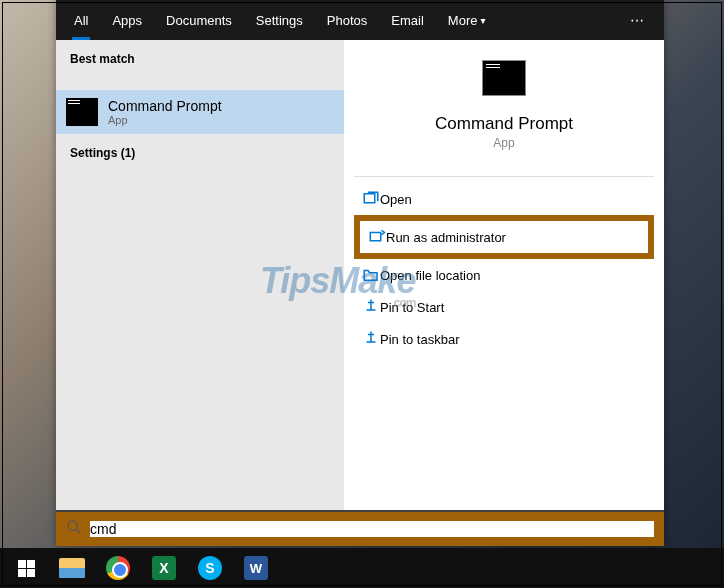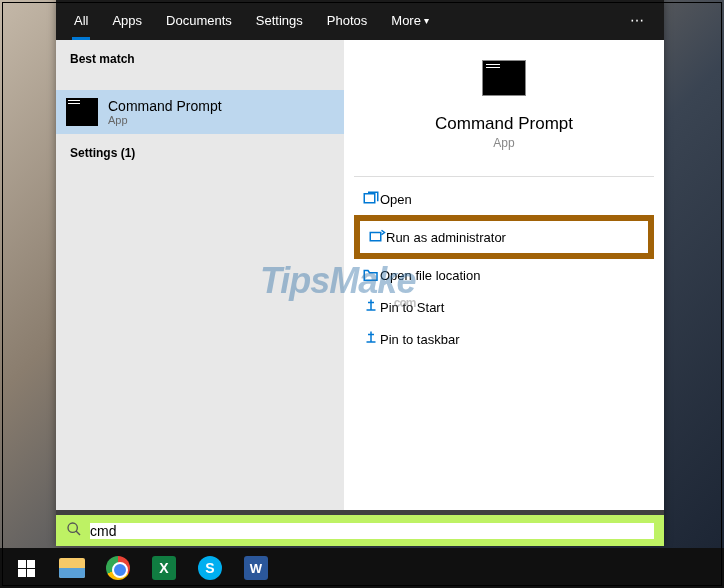--- a/index.html
+++ b/index.html
@@ -35,21 +35,21 @@
 .preview-sub { font-size: 12px; color: #888; margin-bottom: 20px; }
 .actions { width: 100%; padding: 0 10px; }
 .action-sep { height: 1px; background: #ddd; margin: 6px 0; }
 .action { display: flex; align-items: center; padding: 8px 8px; font-size: 13px; color: #000; cursor: pointer; }
 .action.highlight { border: 6px solid #a16207; }
 .action-icon { width: 18px; height: 16px; display: flex; align-items: center; justify-content: center; color: #0078d4; }
 
 .watermark { position: absolute; top: 260px; left: 240px; font-size: 36px; font-weight: bold; font-style: italic; color: rgba(60,120,170,0.45); pointer-events: none; letter-spacing: -1px; margin-left: 20px; }
 .watermark .gray { color: rgba(100,100,100,0.4); font-size: 12px; font-style: normal; display: block; text-align: right; margin-top: -6px; }
 
-.search-box { height: 36px; background: #bef264; border-top: 5px solid #404040; display: flex; align-items: center; padding: 0 10px; gap: 8px; margin-top: auto; }
+.search-box { height: 36px; background: #a16207; border-top: 2px solid #404040; display: flex; align-items: center; padding: 0 10px; gap: 8px; margin-top: auto; }
 .search-icon svg { width: 16px; height: 16px; }
 .search-input { flex: 1; border: none; outline: none; font-size: 14px; }
 
 .taskbar { position: absolute; bottom: 0; left: 0; right: 0; height: 40px; background: #101010; display: flex; align-items: center; padding: 0 4px; gap: 2px; }
 .tb-btn { width: 44px; height: 40px; display: flex; align-items: center; justify-content: center; cursor: pointer; }
 .win-logo { display: grid; grid-template-columns: 8px 8px; grid-template-rows: 8px 8px; gap: 1px; }
 .win-logo span { background: #fff; }
 .explorer-ico { width: 26px; height: 20px; background: #f7c968; border-radius: 2px; position: relative; }
 .explorer-ico::before { content: ''; position: absolute; bottom: 0; left: 0; right: 0; height: 10px; background: #5aa0d8; border-radius: 0 0 2px 2px; }
 .chrome-ico { width: 24px; height: 24px; border-radius: 50%; background: conic-gradient(#ea4335 0 120deg, #fbbc05 120deg 240deg, #34a853 240deg 360deg); position: relative; }
@@ -65,20 +65,21 @@
 
 <div class="desktop-bg"></div>
 
 <div class="search-panel">
   <div class="tabs-bar">
     <div class="tab active">All</div>
     <div class="tab">Apps</div>
     <div class="tab">Documents</div>
     <div class="tab">Settings</div>
     <div class="tab">Photos</div>
+    <div class="tab">Email</div>
     <div class="tab tab-more">
         <span>More</span>
         <span class="chev">▾</span>
       </div>
     <div class="tabs-spacer"></div>
     <div class="tabs-dots">⋯</div>
   </div>
 
   <div class="panel-body">
     <div class="left-col">

